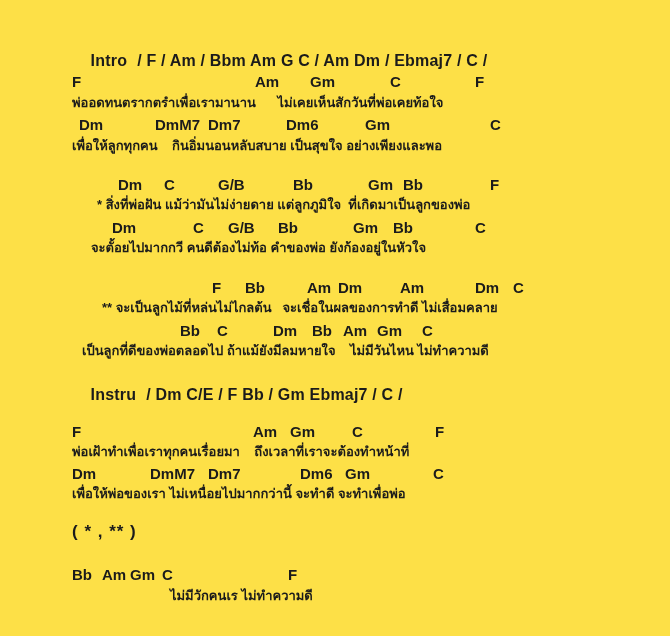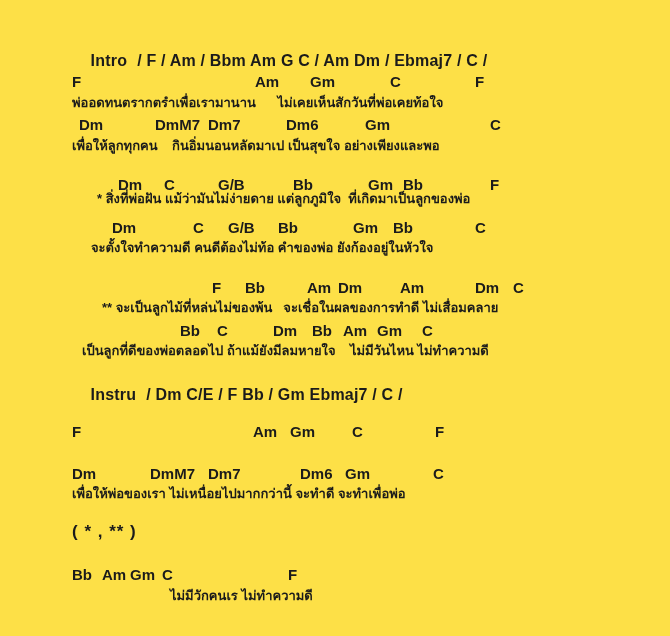--- a/index.html
+++ b/index.html
@@ -41,54 +41,54 @@
   <div class="abs lyric" style="left:72px;top:92px;">พ่ออดทนตรากตรำเพื่อเรามานาน      ไม่เคยเห็นสักวันที่พ่อเคยท้อใจ</div>
 
   <div class="chordrow" style="top:116px;">
     <span class="chord" style="left:79px;">Dm</span>
     <span class="chord" style="left:155px;">DmM7</span>
     <span class="chord" style="left:208px;">Dm7</span>
     <span class="chord" style="left:286px;">Dm6</span>
     <span class="chord" style="left:365px;">Gm</span>
     <span class="chord" style="left:490px;">C</span>
   </div>
-  <div class="abs lyric" style="left:72px;top:135px;">เพื่อให้ลูกทุกคน    กินอิ่มนอนหลัดมาเป เป็นสุขใจ อย่างเพียงและพอ</div>
+  <div class="abs lyric" style="left:72px;top:135px;">เพื่อให้ลูกทุกคน    กินอิ่มนอนหลับสบาย เป็นสุขใจ อย่างเพียงและพอ</div>
 
   <div class="chordrow" style="top:176px;">
     <span class="chord" style="left:118px;">Dm</span>
     <span class="chord" style="left:164px;">C</span>
     <span class="chord" style="left:218px;">G/B</span>
     <span class="chord" style="left:293px;">Bb</span>
     <span class="chord" style="left:368px;">Gm</span>
     <span class="chord" style="left:403px;">Bb</span>
     <span class="chord" style="left:490px;">F</span>
   </div>
-  <div class="abs lyric" style="left:97px;top:188px;">* สิ่งที่พ่อฝัน แม้ว่ามันไม่ง่ายดาย แต่ลูกภูมิใจ  ที่เกิดมาเป็นลูกของพ่อ</div>
+  <div class="abs lyric" style="left:97px;top:194px;">* สิ่งที่พ่อฝัน แม้ว่ามันไม่ง่ายดาย แต่ลูกภูมิใจ  ที่เกิดมาเป็นลูกของพ่อ</div>
 
   <div class="chordrow" style="top:219px;">
     <span class="chord" style="left:112px;">Dm</span>
     <span class="chord" style="left:193px;">C</span>
     <span class="chord" style="left:228px;">G/B</span>
     <span class="chord" style="left:278px;">Bb</span>
     <span class="chord" style="left:353px;">Gm</span>
     <span class="chord" style="left:393px;">Bb</span>
     <span class="chord" style="left:475px;">C</span>
   </div>
-  <div class="abs lyric" style="left:91px;top:237px;">จะตั้งใจทำความดี คนดีต้องไม่ท้อ คำของพ่อ ยังก้องอยู่ในหัวใจ</div>
+  <div class="abs lyric" style="left:91px;top:237px;">จะตั้อยไปมากกวี คนดีต้องไม่ท้อ คำของพ่อ ยังก้องอยู่ในหัวใจ</div>
 
   <div class="chordrow" style="top:279px;">
     <span class="chord" style="left:212px;">F</span>
     <span class="chord" style="left:245px;">Bb</span>
     <span class="chord" style="left:307px;">Am</span>
     <span class="chord" style="left:338px;">Dm</span>
     <span class="chord" style="left:400px;">Am</span>
     <span class="chord" style="left:475px;">Dm</span>
     <span class="chord" style="left:513px;">C</span>
   </div>
-  <div class="abs lyric" style="left:102px;top:297px;">** จะเป็นลูกไม้ที่หล่นไม่ของพ้น   จะเชื่อในผลของการทำดี ไม่เสื่อมคลาย</div>
+  <div class="abs lyric" style="left:102px;top:297px;">** จะเป็นลูกไม้ที่หล่นไม่ไกลต้น   จะเชื่อในผลของการทำดี ไม่เสื่อมคลาย</div>
 
   <div class="chordrow" style="top:322px;">
     <span class="chord" style="left:180px;">Bb</span>
     <span class="chord" style="left:217px;">C</span>
     <span class="chord" style="left:273px;">Dm</span>
     <span class="chord" style="left:312px;">Bb</span>
     <span class="chord" style="left:343px;">Am</span>
     <span class="chord" style="left:377px;">Gm</span>
     <span class="chord" style="left:422px;">C</span>
   </div>
@@ -98,20 +98,21 @@
     <span>Instru</span><span class="prog">/ Dm C/E / F Bb / Gm Ebmaj7 / C /</span>
   </div>
 
   <div class="chordrow" style="top:423px;">
     <span class="chord" style="left:72px;">F</span>
     <span class="chord" style="left:253px;">Am</span>
     <span class="chord" style="left:290px;">Gm</span>
     <span class="chord" style="left:352px;">C</span>
     <span class="chord" style="left:435px;">F</span>
   </div>
+  <div class="abs lyric" style="left:72px;top:441px;">พ่อเฝ้าทำเพื่อเราทุกคนเรื่อยมา    ถึงเวลาที่เราจะต้องทำหน้าที่</div>
 
   <div class="chordrow" style="top:465px;">
     <span class="chord" style="left:72px;">Dm</span>
     <span class="chord" style="left:150px;">DmM7</span>
     <span class="chord" style="left:208px;">Dm7</span>
     <span class="chord" style="left:300px;">Dm6</span>
     <span class="chord" style="left:345px;">Gm</span>
     <span class="chord" style="left:433px;">C</span>
   </div>
   <div class="abs lyric" style="left:72px;top:483px;">เพื่อให้พ่อของเรา ไม่เหนื่อยไปมากกว่านี้ จะทำดี จะทำเพื่อพ่อ</div>

